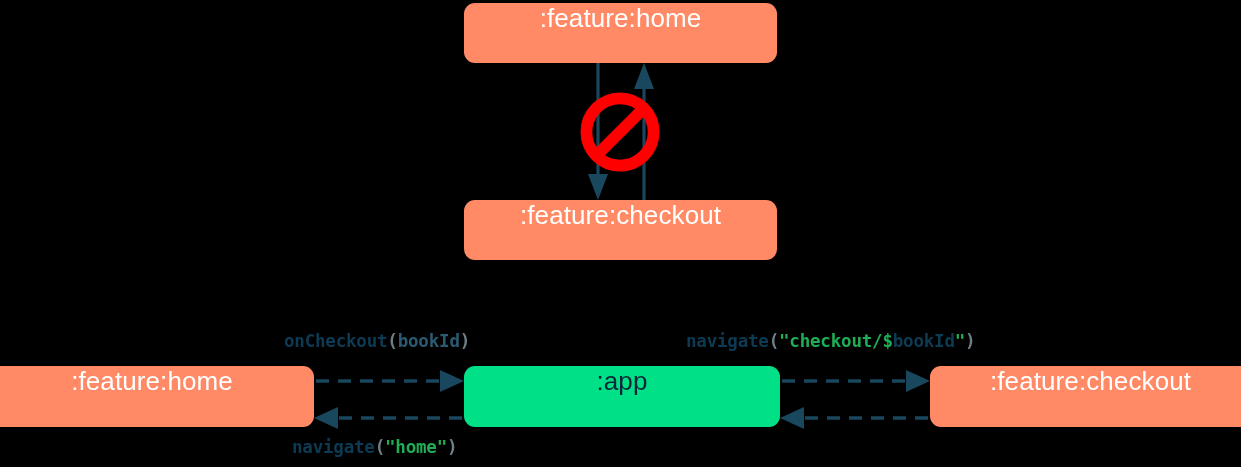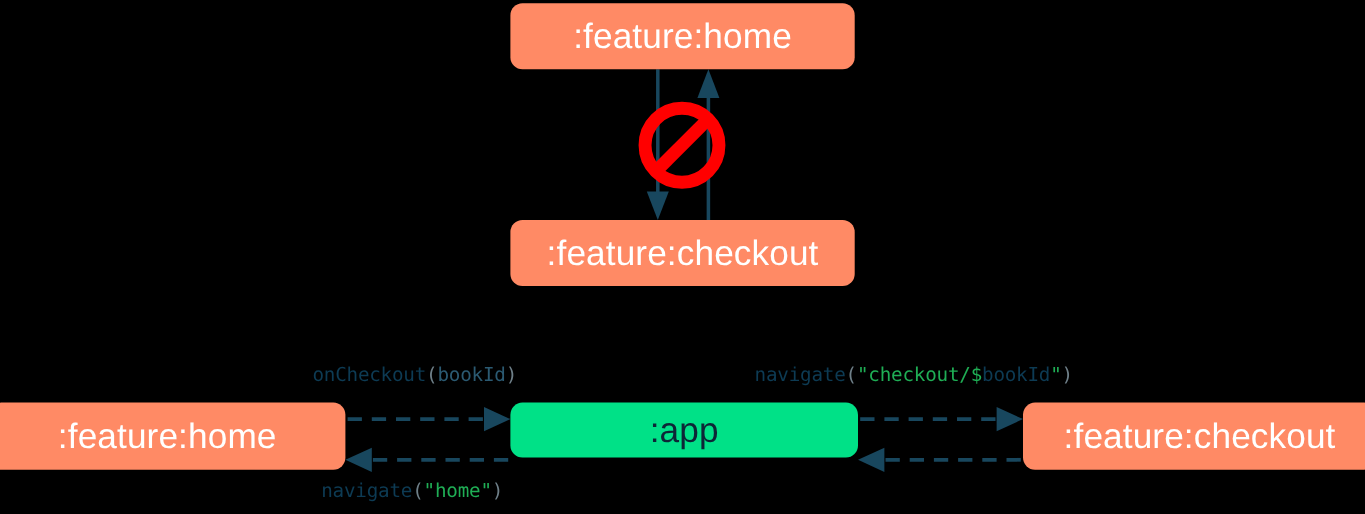--- a/index.html
+++ b/index.html
@@ -22,24 +22,24 @@
     inset: 0;
     width: 1241px;
     height: 467px;
   }
 
   
   .node {
     position: absolute;
     box-sizing: border-box;
     display: flex;
-    align-items: center;
+    align-items: flex-start;
     justify-content: center;
     border-radius: 11px;
-    font-size: 32px;
+    font-size: 26px;
     font-weight: 400;
     letter-spacing: 0.1px;
     white-space: nowrap;
     user-select: none;
   }
   .node.module {
     background: #FF8A65;
     color: #FFFFFF;
   }
   .node.app {
@@ -58,21 +58,21 @@
   }
 
   
   #node-home-bottom {
     left: -10px;  top: 366px;
     width: 324px; height: 61px;
     border-radius: 11px;
   }
   #node-app {
     left: 464px;  top: 366px;
-    width: 316px; height: 50px;
+    width: 316px; height: 61px;
   }
   #node-checkout-bottom {
     left: 930px;  top: 366px;
     width: 321px; height: 61px;
   }
 
   
   .edges {
     position: absolute;
     left: 0; top: 0;
@@ -88,21 +88,21 @@
     top: 90px;
     width: 84px;
     height: 84px;
   }
 
   
   .edge-label {
     position: absolute;
     font-family: "DejaVu Sans Mono", "Liberation Mono", monospace;
     font-size: 17.5px;
-    font-weight: 400;
+    font-weight: 700;
     letter-spacing: -0.2px;
     white-space: nowrap;
     user-select: none;
   }
   .tok-fn      { color: #0D3B54; }
   .tok-punct   { color: #6E7F88; }
   .tok-param   { color: #2B5A72; }
   .tok-string  { color: #1FAE55; }
   .tok-var     { color: #0D3B54; }
 

